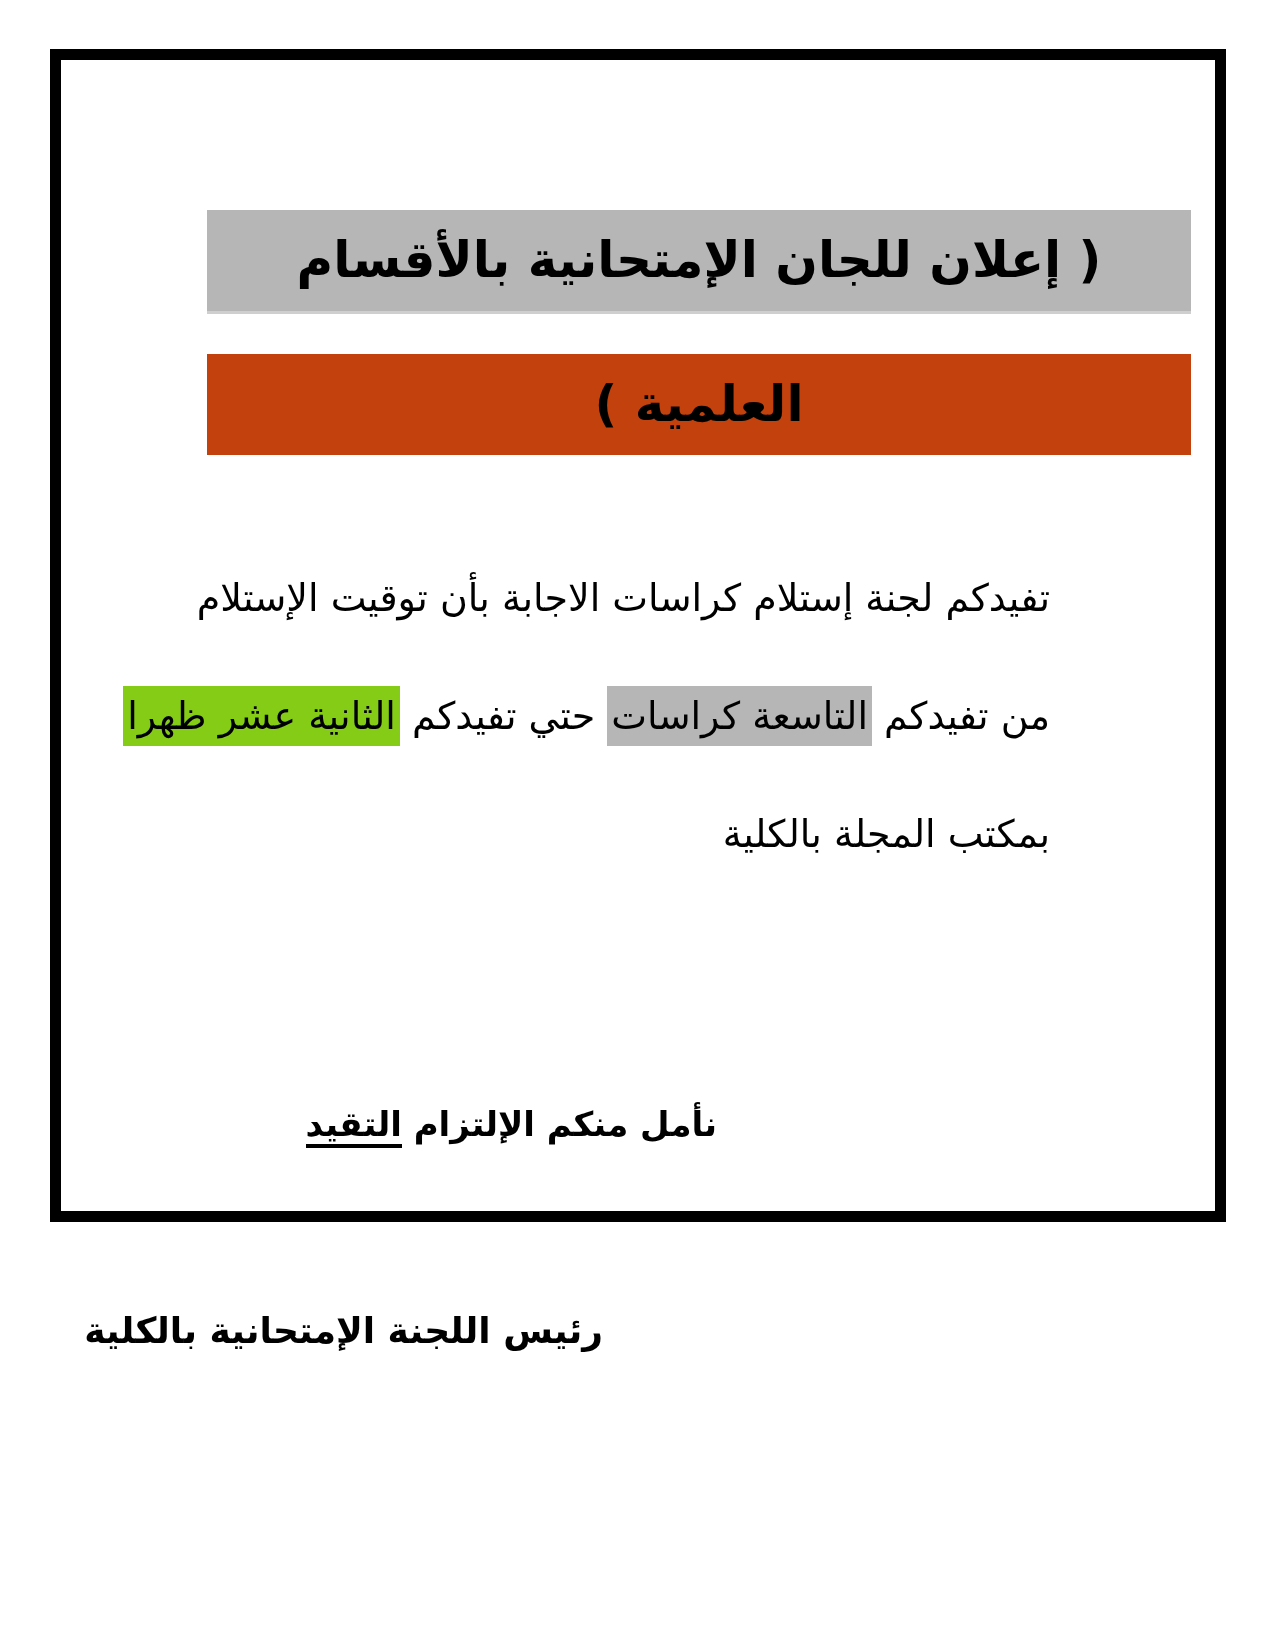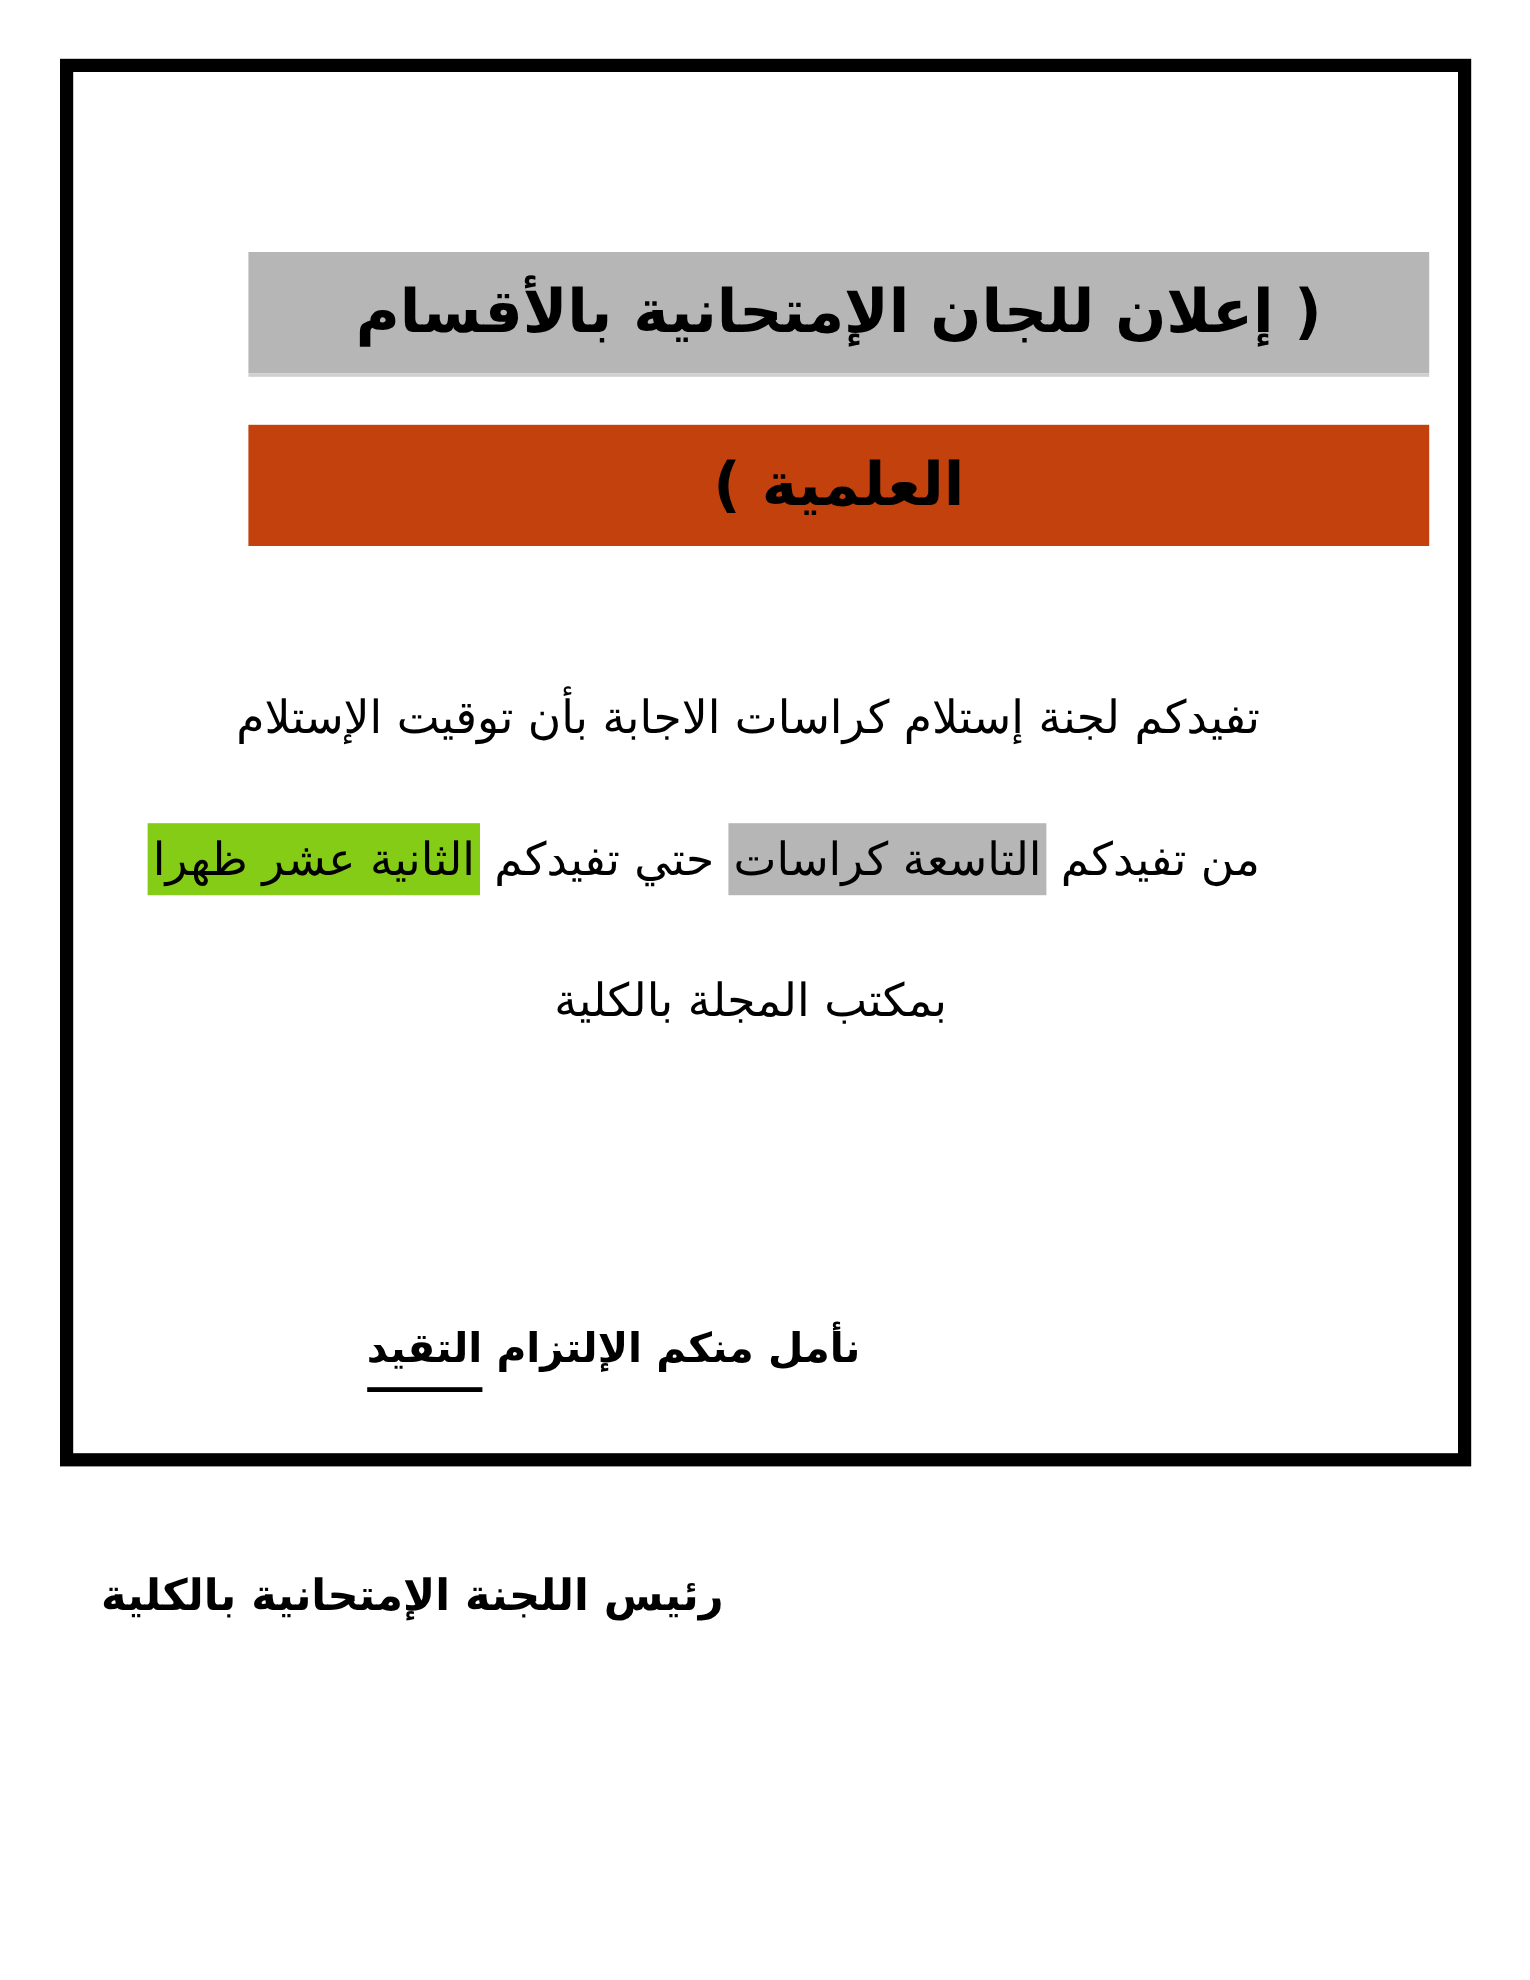--- a/index.html
+++ b/index.html
@@ -50,39 +50,38 @@
     right: 165px;
     left: 140px;
     top: 479px;
     direction: rtl;
     text-align: right;
     font-size: 38px;
   }
   .body-line {
     line-height: 118px;
     white-space: nowrap;
-    text-align: center;
   }
   .hl {
     padding: 8px 4px;
   }
   .note-line {
     position: absolute;
     right: 498px;
     top: 1038px;
     direction: rtl;
     text-align: right;
     font-weight: bold;
     font-size: 34px;
     line-height: 52px;
     white-space: nowrap;
   }
   .note-underline {
     border-bottom: 4px solid #000000;
-    padding-bottom: 12px;
+    padding-bottom: 0;
   }
   .signature-line {
     position: absolute;
     right: 612px;
     top: 1243px;
     direction: rtl;
     text-align: right;
     font-weight: bold;
     font-size: 36px;
     line-height: 56px;

